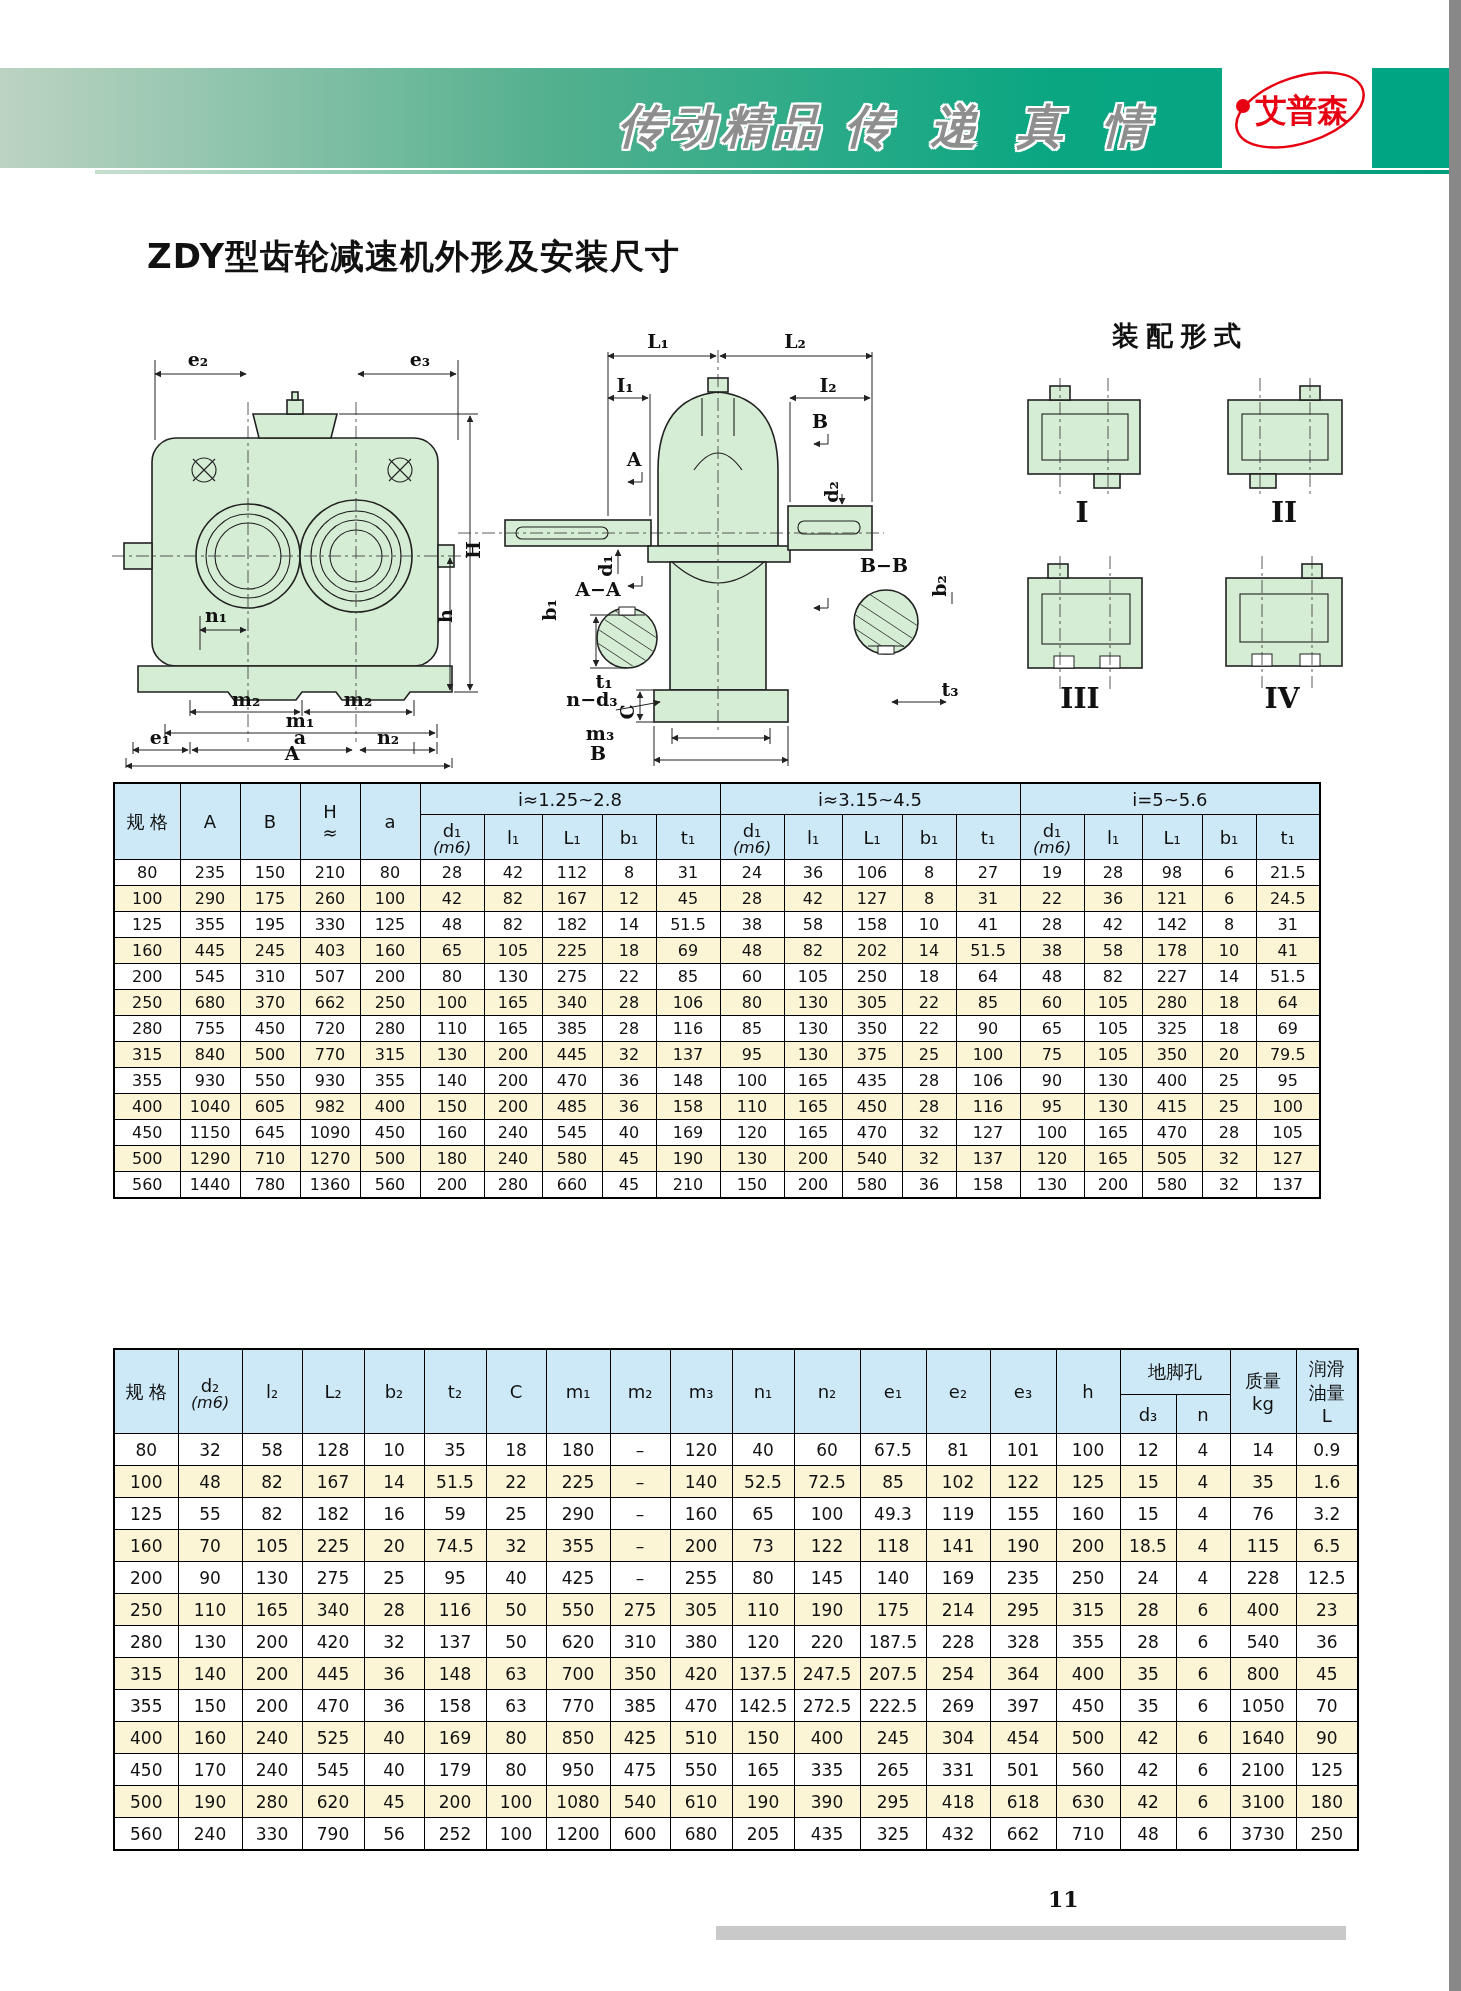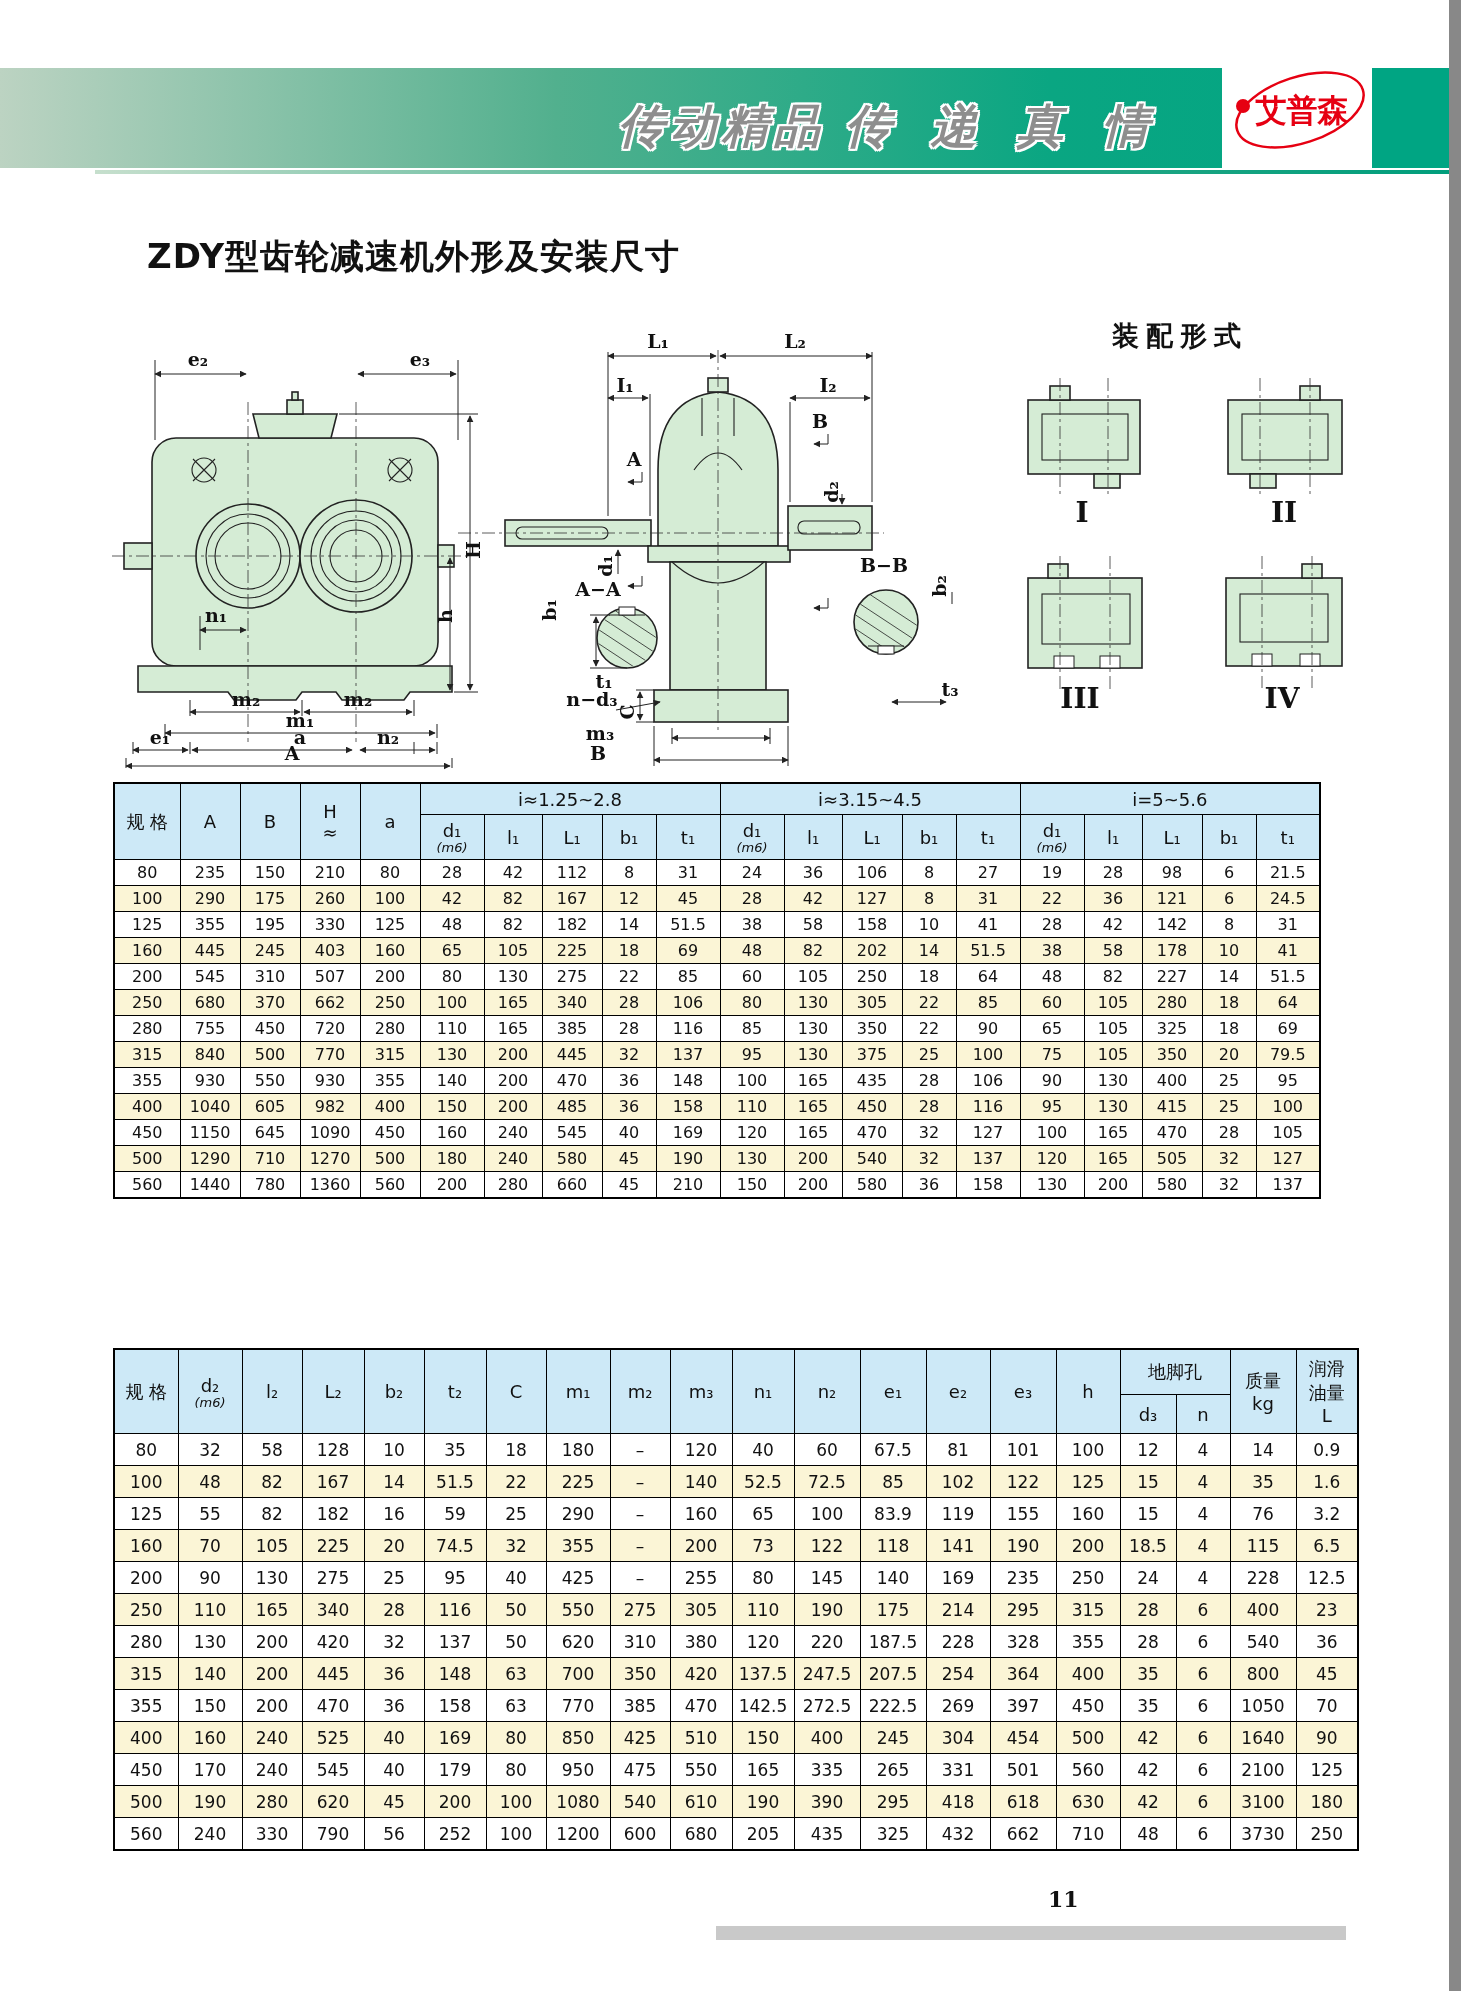--- a/index.html
+++ b/index.html
@@ -31,21 +31,21 @@
   #asm-title{position:absolute;left:1112px;top:318px;width:170px;font-size:27px;font-weight:bold;
         letter-spacing:7px;white-space:nowrap;}
   
   table{border-collapse:collapse;table-layout:fixed;position:absolute;background:#fff;
         border:2.5px solid #000;}
   #t1{left:113px;top:782px;}
   #t2{left:113px;top:1348px;}
   th,td{border:1px solid #000;text-align:center;vertical-align:middle;padding:0;
         font-family:"DejaVu Sans",sans-serif;overflow:hidden;}
   thead th{background:#cde9f7;font-weight:normal;font-size:18px;}
-  thead th .sub{font-size:13px;font-style:italic;line-height:13px;}
+  thead th .sub{font-size:16px;font-style:italic;line-height:13px;}
   #t1 thead tr:first-child th.grp{height:30px;margin-top:44px;}
   #t1 thead th{height:44px;}
   #t1 tbody td{height:25px;font-size:16px;}
   #t2 thead tr:first-child th{height:44px;}
   #t2 thead tr:last-child th{height:38px;}
   #t2 tbody td{height:31px;font-size:17px;}
   tbody tr.y td{background:#fbf5d6;}
   
   #page-number{position:absolute;left:1048px;top:1886px;font:bold 22px "DejaVu Serif",serif;}
   #footer-bar{position:absolute;left:716px;top:1926px;width:630px;height:14px;background:#c9c9c9;}
@@ -798,21 +798,21 @@
           <td>82</td>
           <td>182</td>
           <td>16</td>
           <td>59</td>
           <td>25</td>
           <td>290</td>
           <td>–</td>
           <td>160</td>
           <td>65</td>
           <td>100</td>
-          <td>83.9</td>
+          <td>49.3</td>
           <td>119</td>
           <td>155</td>
           <td>160</td>
           <td>15</td>
           <td>4</td>
           <td>76</td>
           <td>3.2</td>
         </tr>
         <tr class="y">
           <td>160</td>

